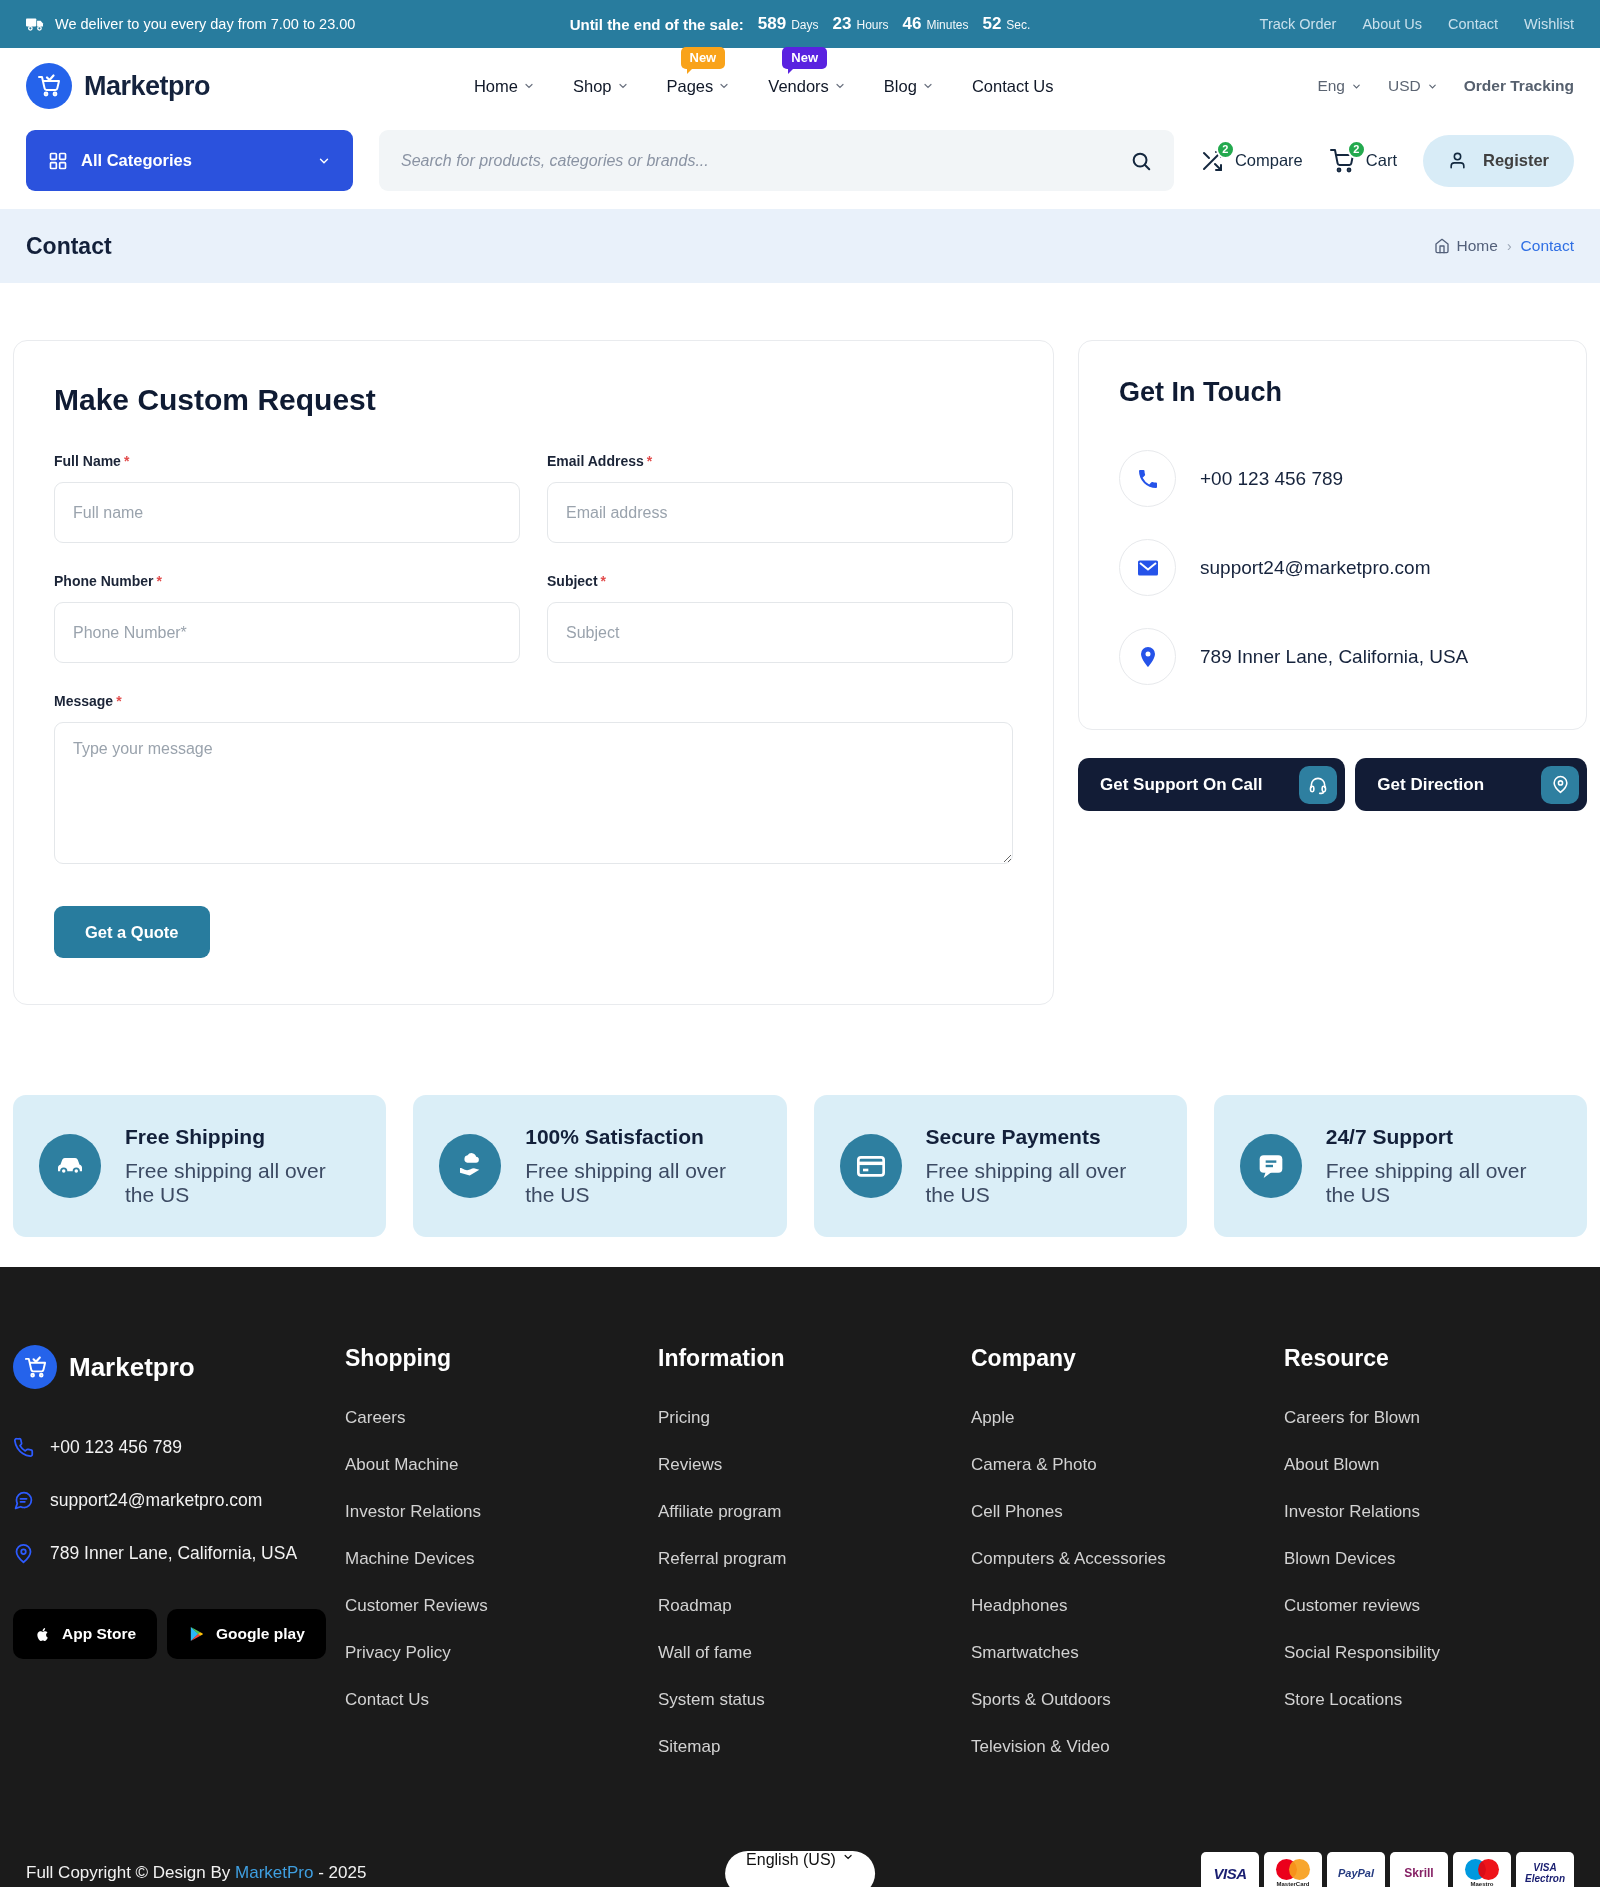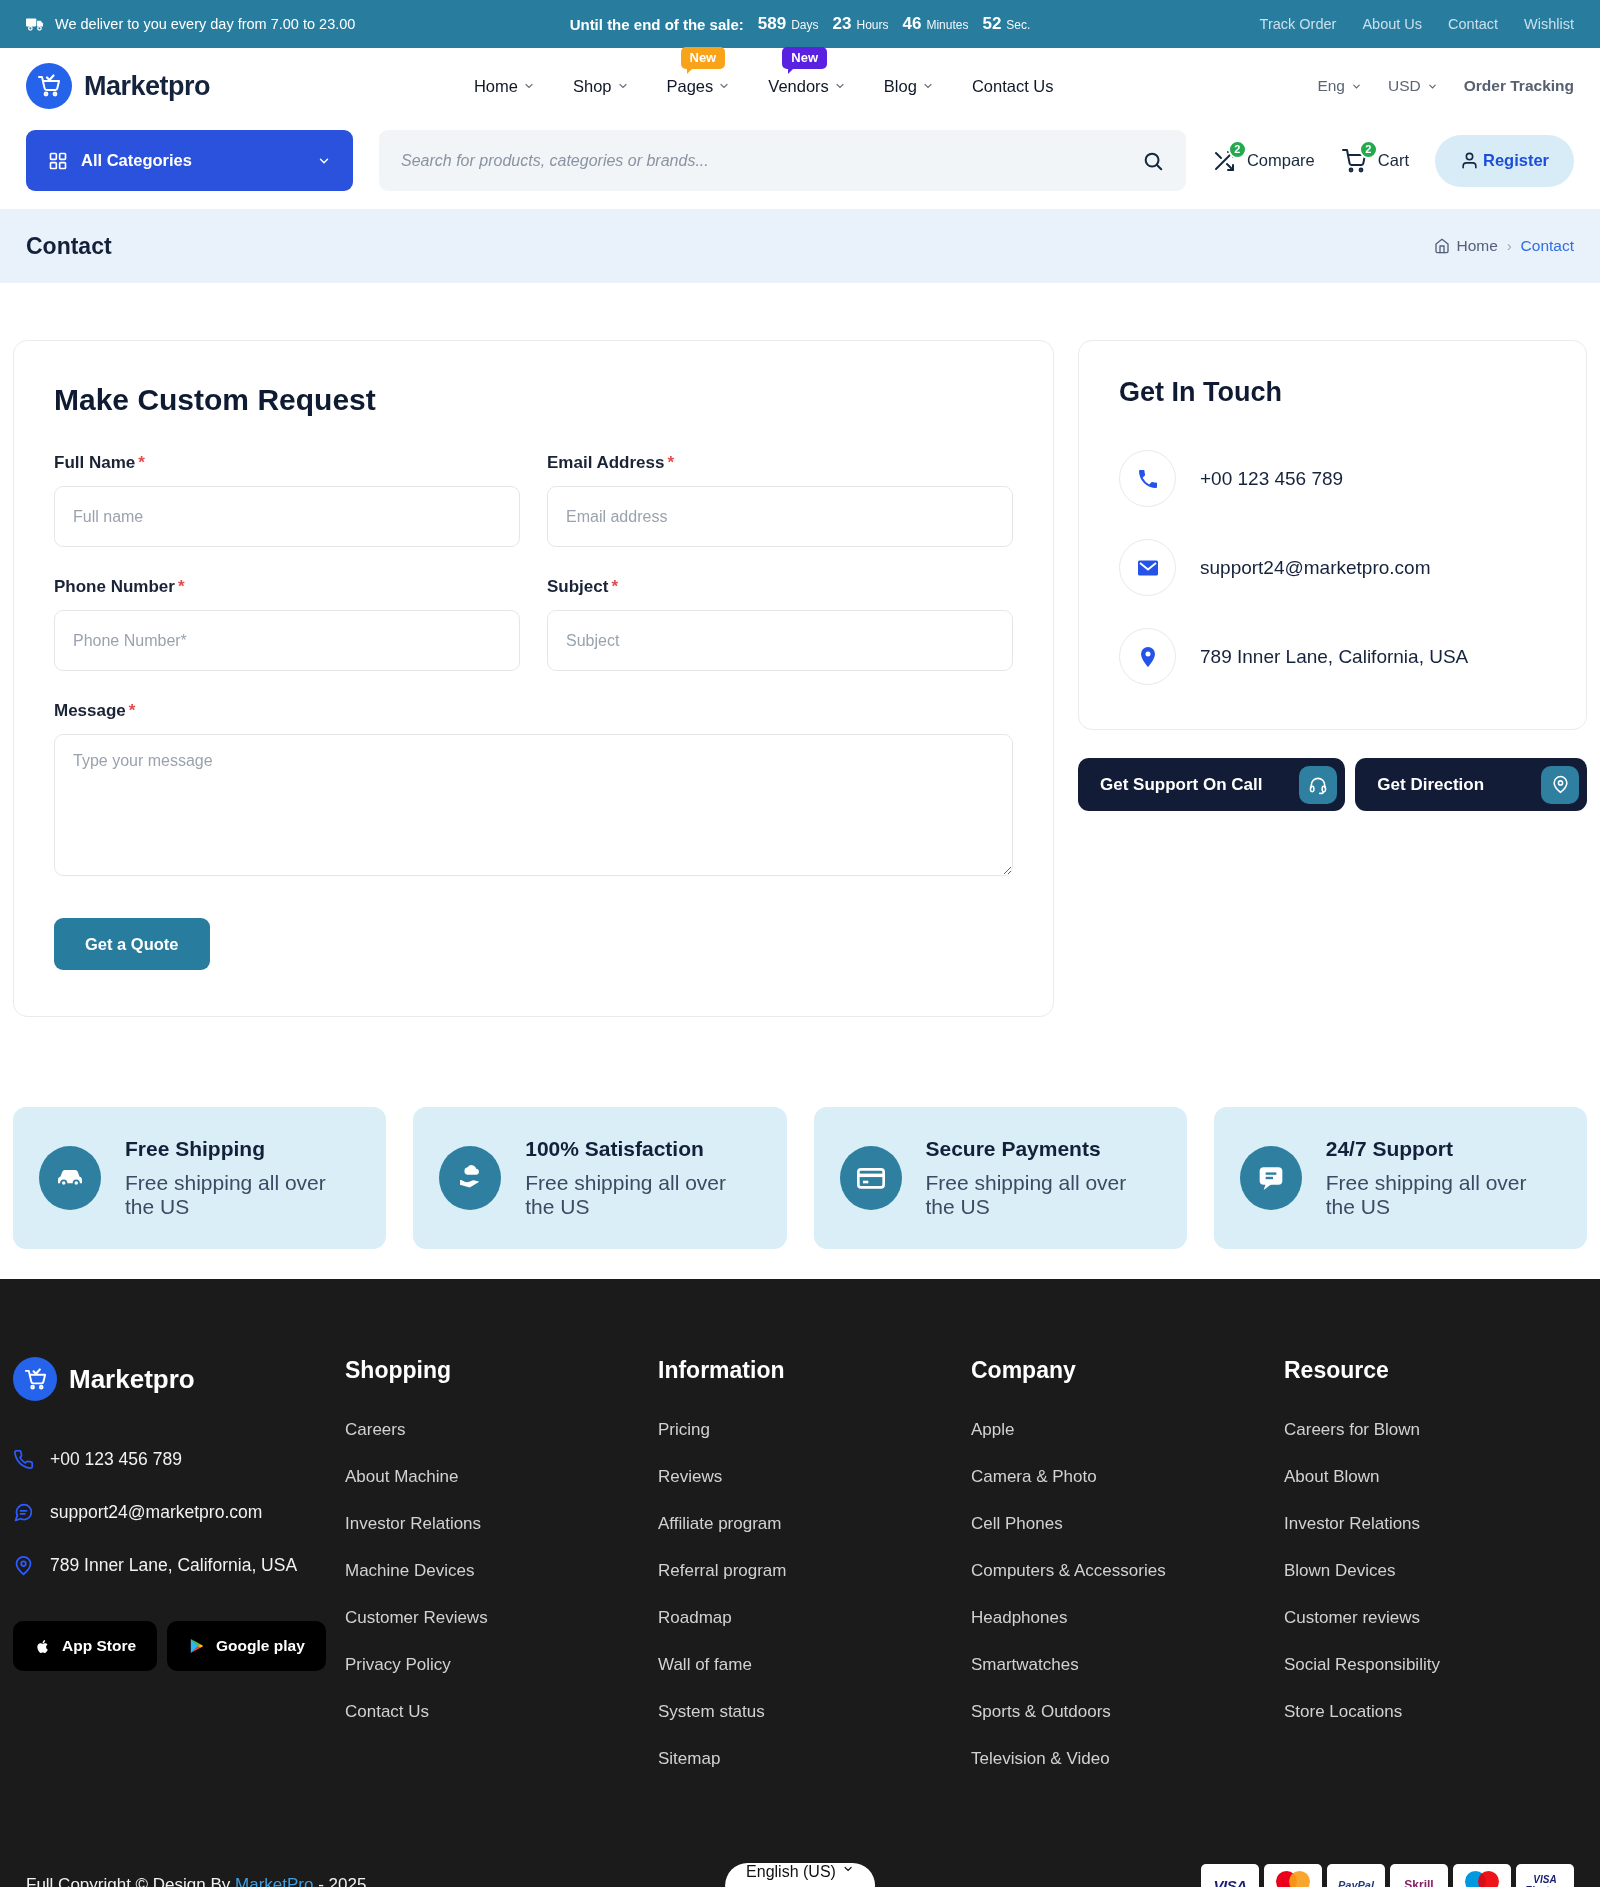--- a/index.html
+++ b/index.html
@@ -37,37 +37,37 @@
   
   .search-row { display:flex; align-items:center; gap:26px; padding:6px 26px 18px; background:#fff; }
   .cat-btn { width:327px; height:61px; background:#2b52dd; border-radius:9px; color:#fff; display:flex; align-items:center; gap:13px; padding:0 22px; font-size:16.5px; font-weight:600; border:none; cursor:pointer; }
   .cat-chevron { margin-left:auto; }
   .search-box { flex:1; height:61px; background:#f2f5f7; border-radius:9px; display:flex; align-items:center; padding:0 22px; gap:14px; }
   .search-box input { flex:1; border:none; background:transparent; outline:none; font-size:16px; font-style:italic; color:#333; font-family:inherit; }
   .search-box input::placeholder { color:#8a93a3; }
   .mini { display:flex; align-items:center; gap:11px; font-size:16.5px; color:#16293f; cursor:pointer; }
   .mini-icon { position:relative; }
   .count-badge { position:absolute; top:-9px; right:-11px; width:19px; height:19px; background:#23a94e; border:2px solid #fff; border-radius:50%; color:#fff; font-size:11px; font-weight:700; display:flex; align-items:center; justify-content:center; }
-  .register-btn { height:52px; padding:0 25px; background:#d8ecf7; border:none; border-radius:26px; display:flex; align-items:center; gap:4px; color:#1d4ed8; font-weight:600; font-size:16.5px; cursor:pointer; }
+  .register-btn { height:52px; padding:0 25px; background:#d8ecf7; border:none; border-radius:26px; display:flex; align-items:center; gap:16px; color:#404040; font-weight:600; font-size:16.5px; cursor:pointer; }
 
   
   .breadcrumb-bar { background:#e9f1fa; height:74px; display:flex; align-items:center; justify-content:space-between; padding:0 26px; }
   .page-title { font-size:23px; font-weight:700; color:#13203a; }
   .crumbs { display:flex; align-items:center; gap:9px; font-size:15.5px; color:#53607a; }
   .crumb-home { display:flex; align-items:center; gap:7px; cursor:pointer; }
   .crumb-sep { color:#9aa5b5; font-size:14px; }
   .crumb-current { color:#2f6fe4; cursor:pointer; }
 
   
   .main { display:flex; gap:24px; padding:57px 13px 0; align-items:flex-start; }
   .card { background:#fff; border:1px solid #e9ebee; border-radius:14px; }
   .form-card { width:1041px; padding:42px 40px 46px; }
   .form-title { font-size:30px; font-weight:700; color:#0f1b33; margin-bottom:36px; }
   .form-grid { display:grid; grid-template-columns:1fr 1fr; column-gap:27px; row-gap:30px; }
-  .field-label { display:block; font-size:17px; font-weight:700; color:#1b2437; margin-bottom:13px; }
+  .field-label { display:block; font-size:14px; font-weight:700; color:#1b2437; margin-bottom:13px; }
   .req { color:#e24c4c; margin-left:3px; }
   .text-input { width:100%; height:61px; border:1px solid #e4e7ea; border-radius:9px; padding:0 18px; font-size:16px; color:#333; font-family:inherit; outline:none; }
   .text-input::placeholder, textarea::placeholder { color:#9aa3ad; }
   .message-group { margin-top:30px; }
   textarea.text-input { height:142px; padding:17px 18px; resize:vertical; }
   .quote-btn { margin-top:38px; height:52px; padding:0 31px; background:#287c9e; color:#fff; border:none; border-radius:9px; font-size:16.5px; font-weight:600; cursor:pointer; font-family:inherit; }
 
   .right-col { flex:1; }
   .touch-card { padding:36px 40px 44px; }
   .touch-title { font-size:27px; font-weight:700; color:#0f1b33; margin-bottom:42px; }

